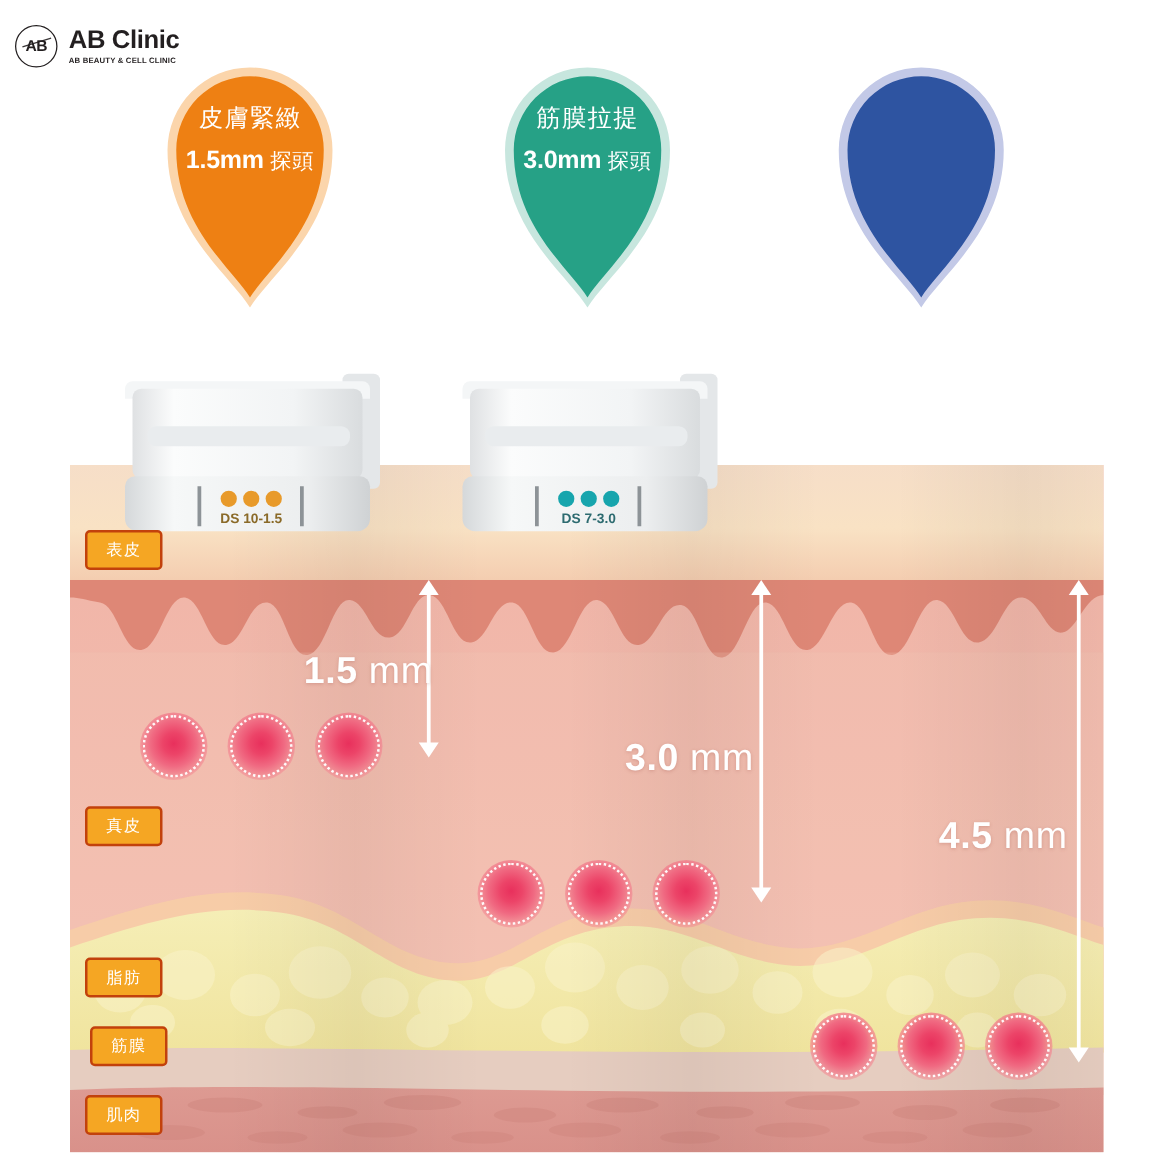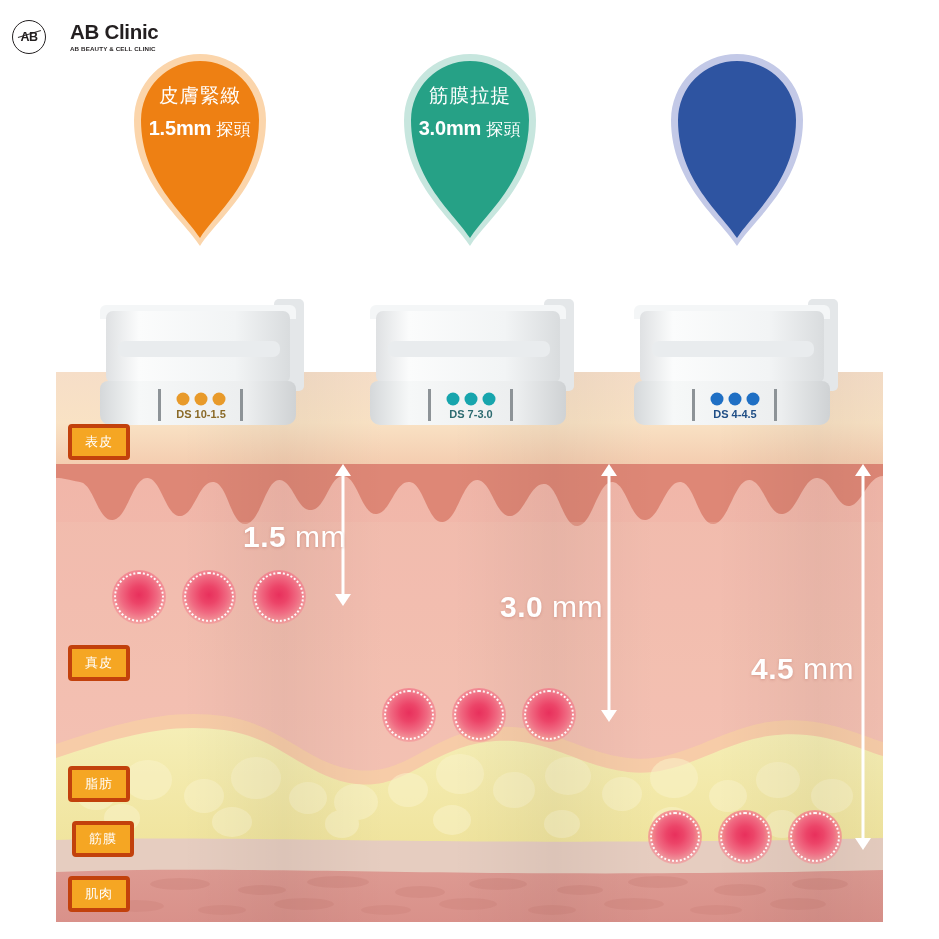--- a/index.html
+++ b/index.html
@@ -20,21 +20,21 @@
     height: 939px;
   }
 
   
   #logo {
     position: absolute;
     left: 12px;
     top: 20px;
     display: flex;
     align-items: center;
-    gap: 24px;
+    gap: 9px;
     z-index: 40;
   }
   #logo-mark {
     width: 34px; height: 34px;
     border: 1.6px solid #231f20;
     border-radius: 50%;
     display: flex; align-items: center; justify-content: center;
     font-size: 12.5px; font-weight: bold; letter-spacing: -0.5px;
     color: #231f20;
     position: relative;
@@ -105,21 +105,21 @@
   .cartridge svg { width: 100%; height: 100%; display: block; }
   #cart-1 { left: 98px; top: 285px; }
   #cart-2 { left: 368px; top: 285px; }
   #cart-3 { left: 632px; top: 285px; }
 
   
   .layer-chip {
     position: absolute;
     z-index: 25;
     background: #f5a623;
-    border: 4px solid #c2410c;
+    border: 2px solid #c2410c;
     border-radius: 4px;
     color: #ffffff;
     font-size: 13px;
     letter-spacing: 1px;
     padding: 7px 0 8px;
     text-align: center;
     width: 62px;
     line-height: 1;
   }
   #chip-epidermis { left: 68px; top: 424px; }
@@ -406,37 +406,20 @@
       <rect x="142" y="104" width="3" height="32" fill="#8d9397"></rect>
       <g>
         <circle cx="85" cy="114" r="6.5" fill="#17a5ad"></circle>
         <circle cx="103" cy="114" r="6.5" fill="#17a5ad"></circle>
         <circle cx="121" cy="114" r="6.5" fill="#17a5ad"></circle>
       </g>
       <text x="103" y="133" text-anchor="middle" font-family="Liberation Sans, sans-serif" font-size="11" font-weight="bold" fill="#2d6b70" id="cart-2-model">DS 7-3.0</text>
     </svg>
   </div>
 
-  <div class="cartridge" id="cart-3">
-    <svg viewBox="0 0 214 150">
-      <rect x="176" y="14" width="30" height="92" rx="5" fill="#e4e7e9"></rect>
-      <path d="M8 20 h184 a6 6 0 0 1 6 6 v8 H2 v-8 a6 6 0 0 1 6 -6z" fill="#f4f6f7"></path>
-      <rect x="8" y="26" width="184" height="72" rx="7" fill="url(#cg1)"></rect>
-      <rect x="20" y="56" width="162" height="16" rx="7" fill="#e9ecee"></rect>
-      <path d="M10 96 h180 a8 8 0 0 1 8 8 v26 a10 10 0 0 1 -10 10 H12 a10 10 0 0 1 -10 -10 v-26 a8 8 0 0 1 8 -8z" fill="url(#cg1b)"></path>
-      <rect x="60" y="104" width="3" height="32" fill="#8d9397"></rect>
-      <rect x="142" y="104" width="3" height="32" fill="#8d9397"></rect>
-      <g>
-        <circle cx="85" cy="114" r="6.5" fill="#1f6fc4"></circle>
-        <circle cx="103" cy="114" r="6.5" fill="#1f6fc4"></circle>
-        <circle cx="121" cy="114" r="6.5" fill="#1f6fc4"></circle>
-      </g>
-      <text x="103" y="133" text-anchor="middle" font-family="Liberation Sans, sans-serif" font-size="11" font-weight="bold" fill="#1f4e86" id="cart-3-model">DS 4-4.5</text>
-    </svg>
-  </div>
 
   <div class="layer-chip" id="chip-epidermis">表皮</div>
   <div class="layer-chip" id="chip-dermis">真皮</div>
   <div class="layer-chip" id="chip-fat">脂肪</div>
   <div class="layer-chip" id="chip-fascia">筋膜</div>
   <div class="layer-chip" id="chip-muscle">肌肉</div>
 
   <div class="depth-arrow" id="arrow-1">
     <svg width="22" height="146" viewBox="0 0 22 146">
       <line x1="11" y1="10" x2="11" y2="136" stroke="#ffffff" stroke-width="3"></line>

